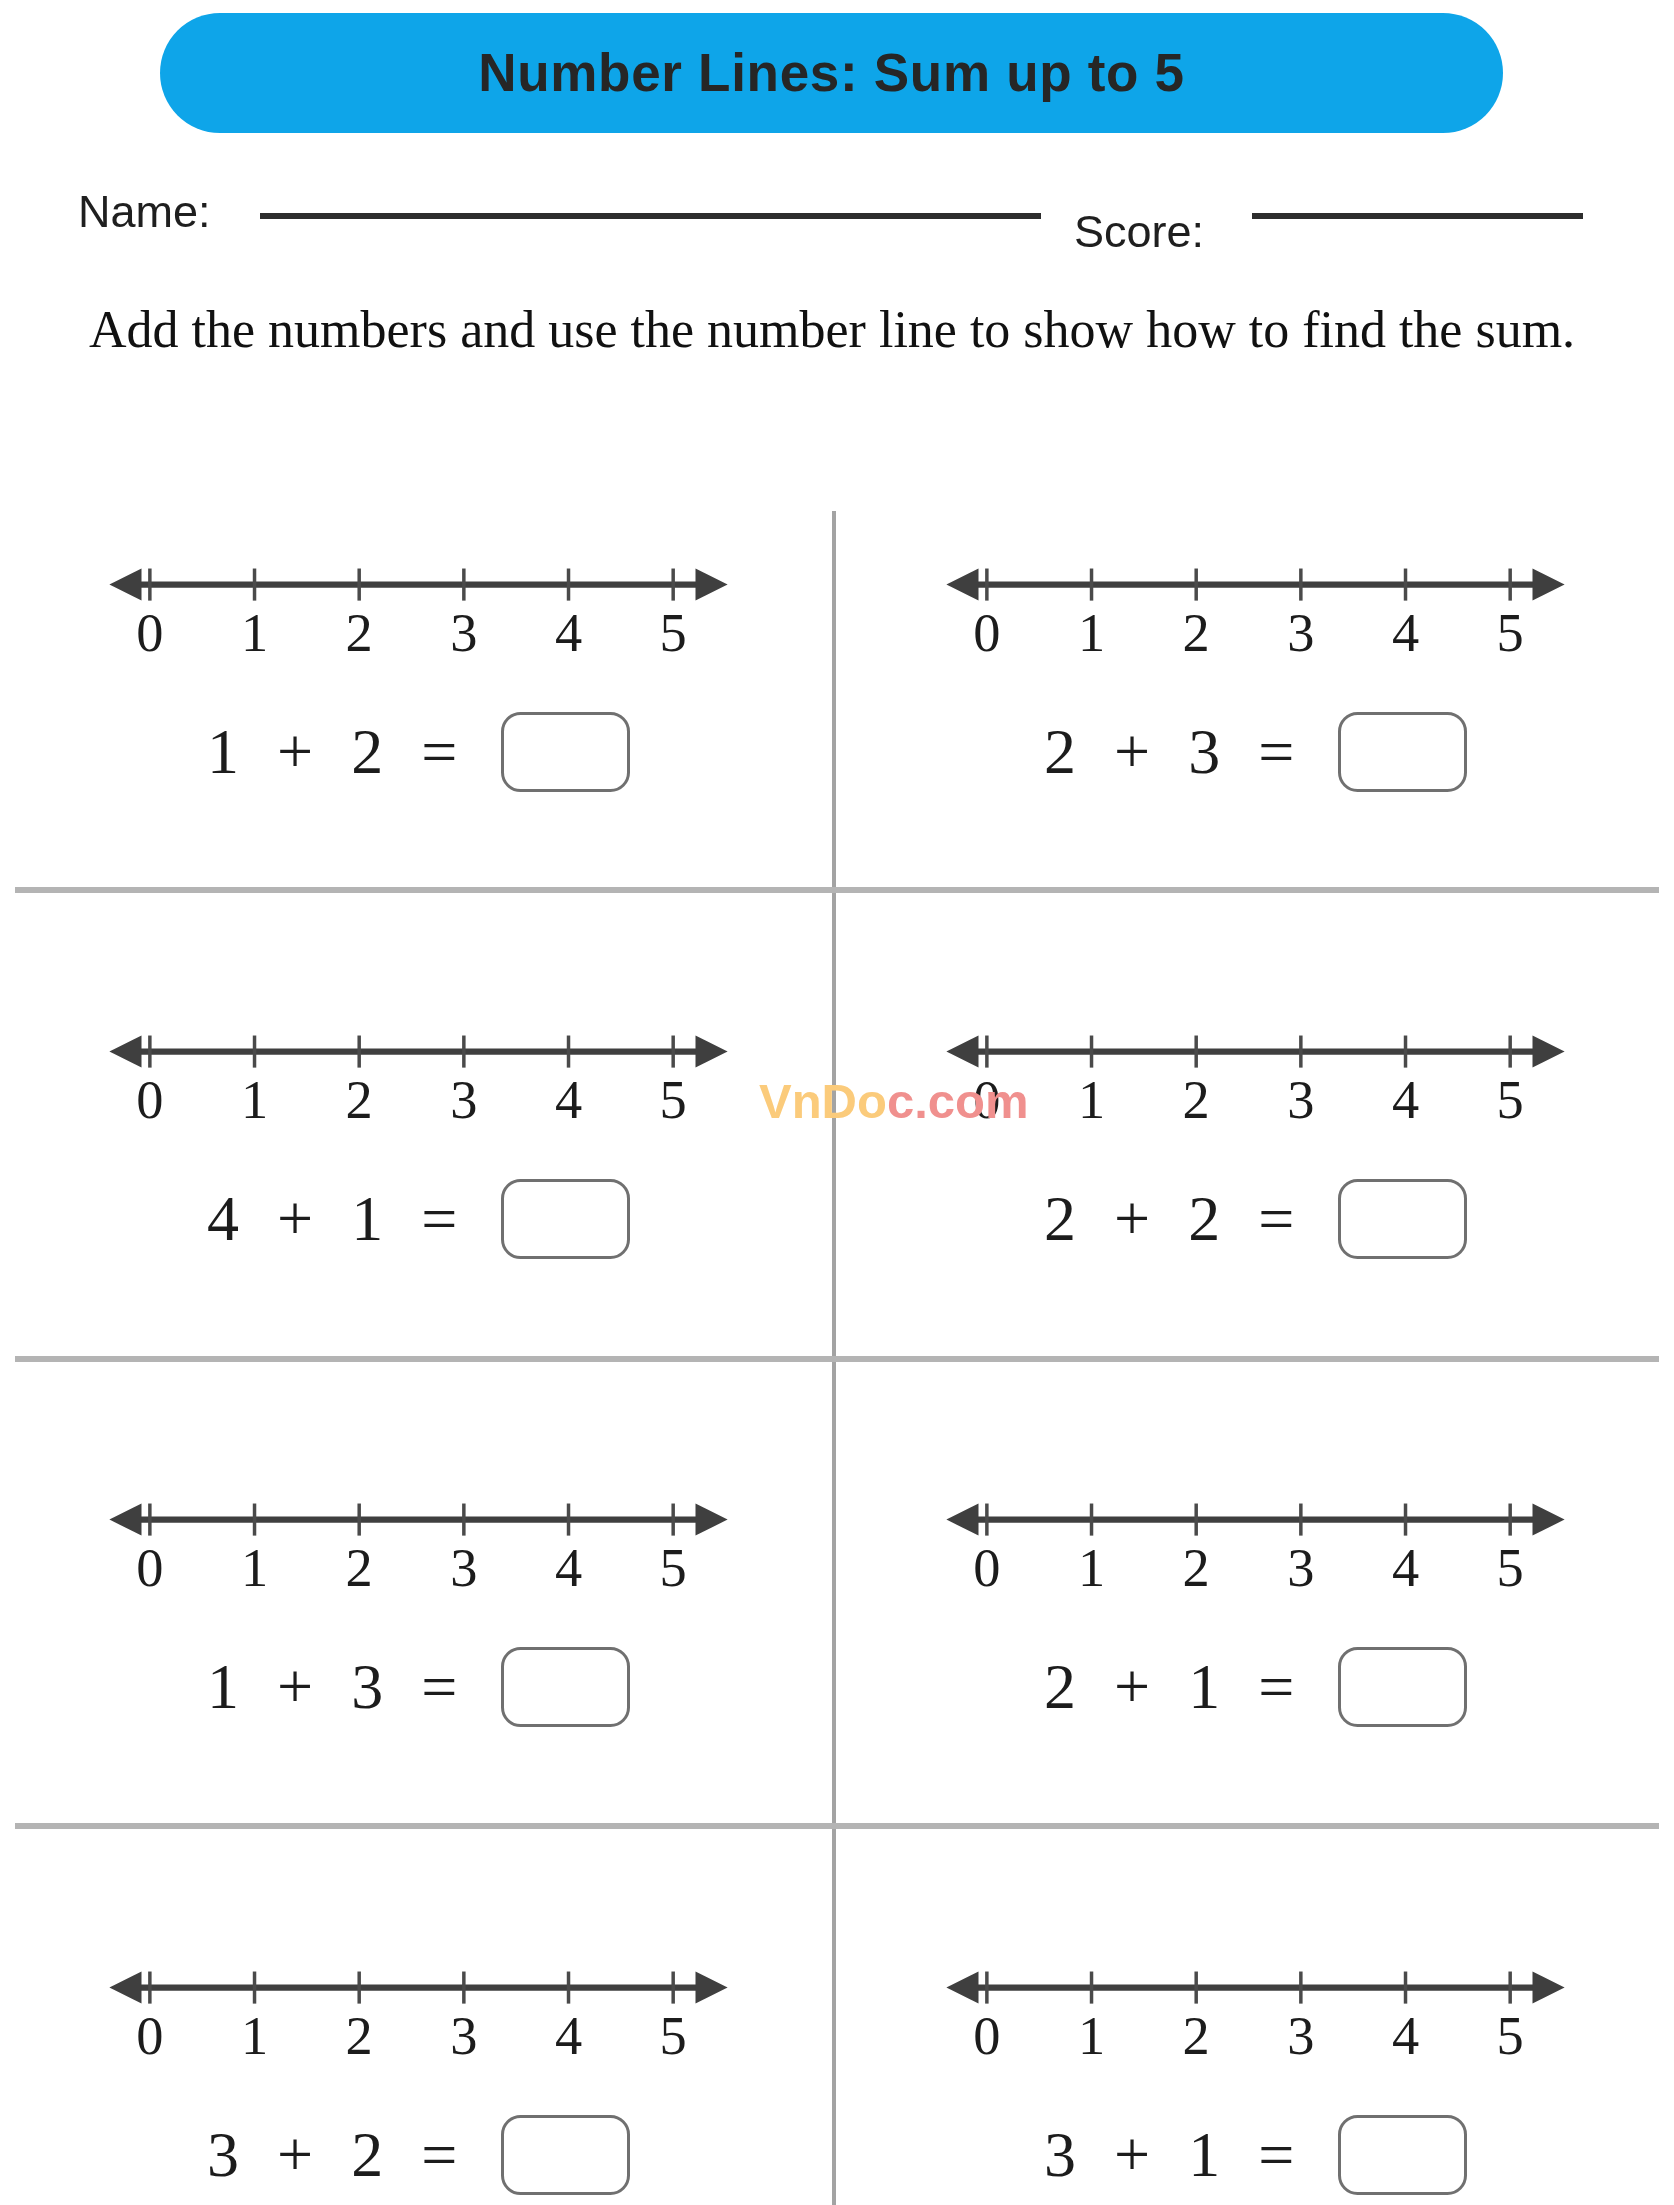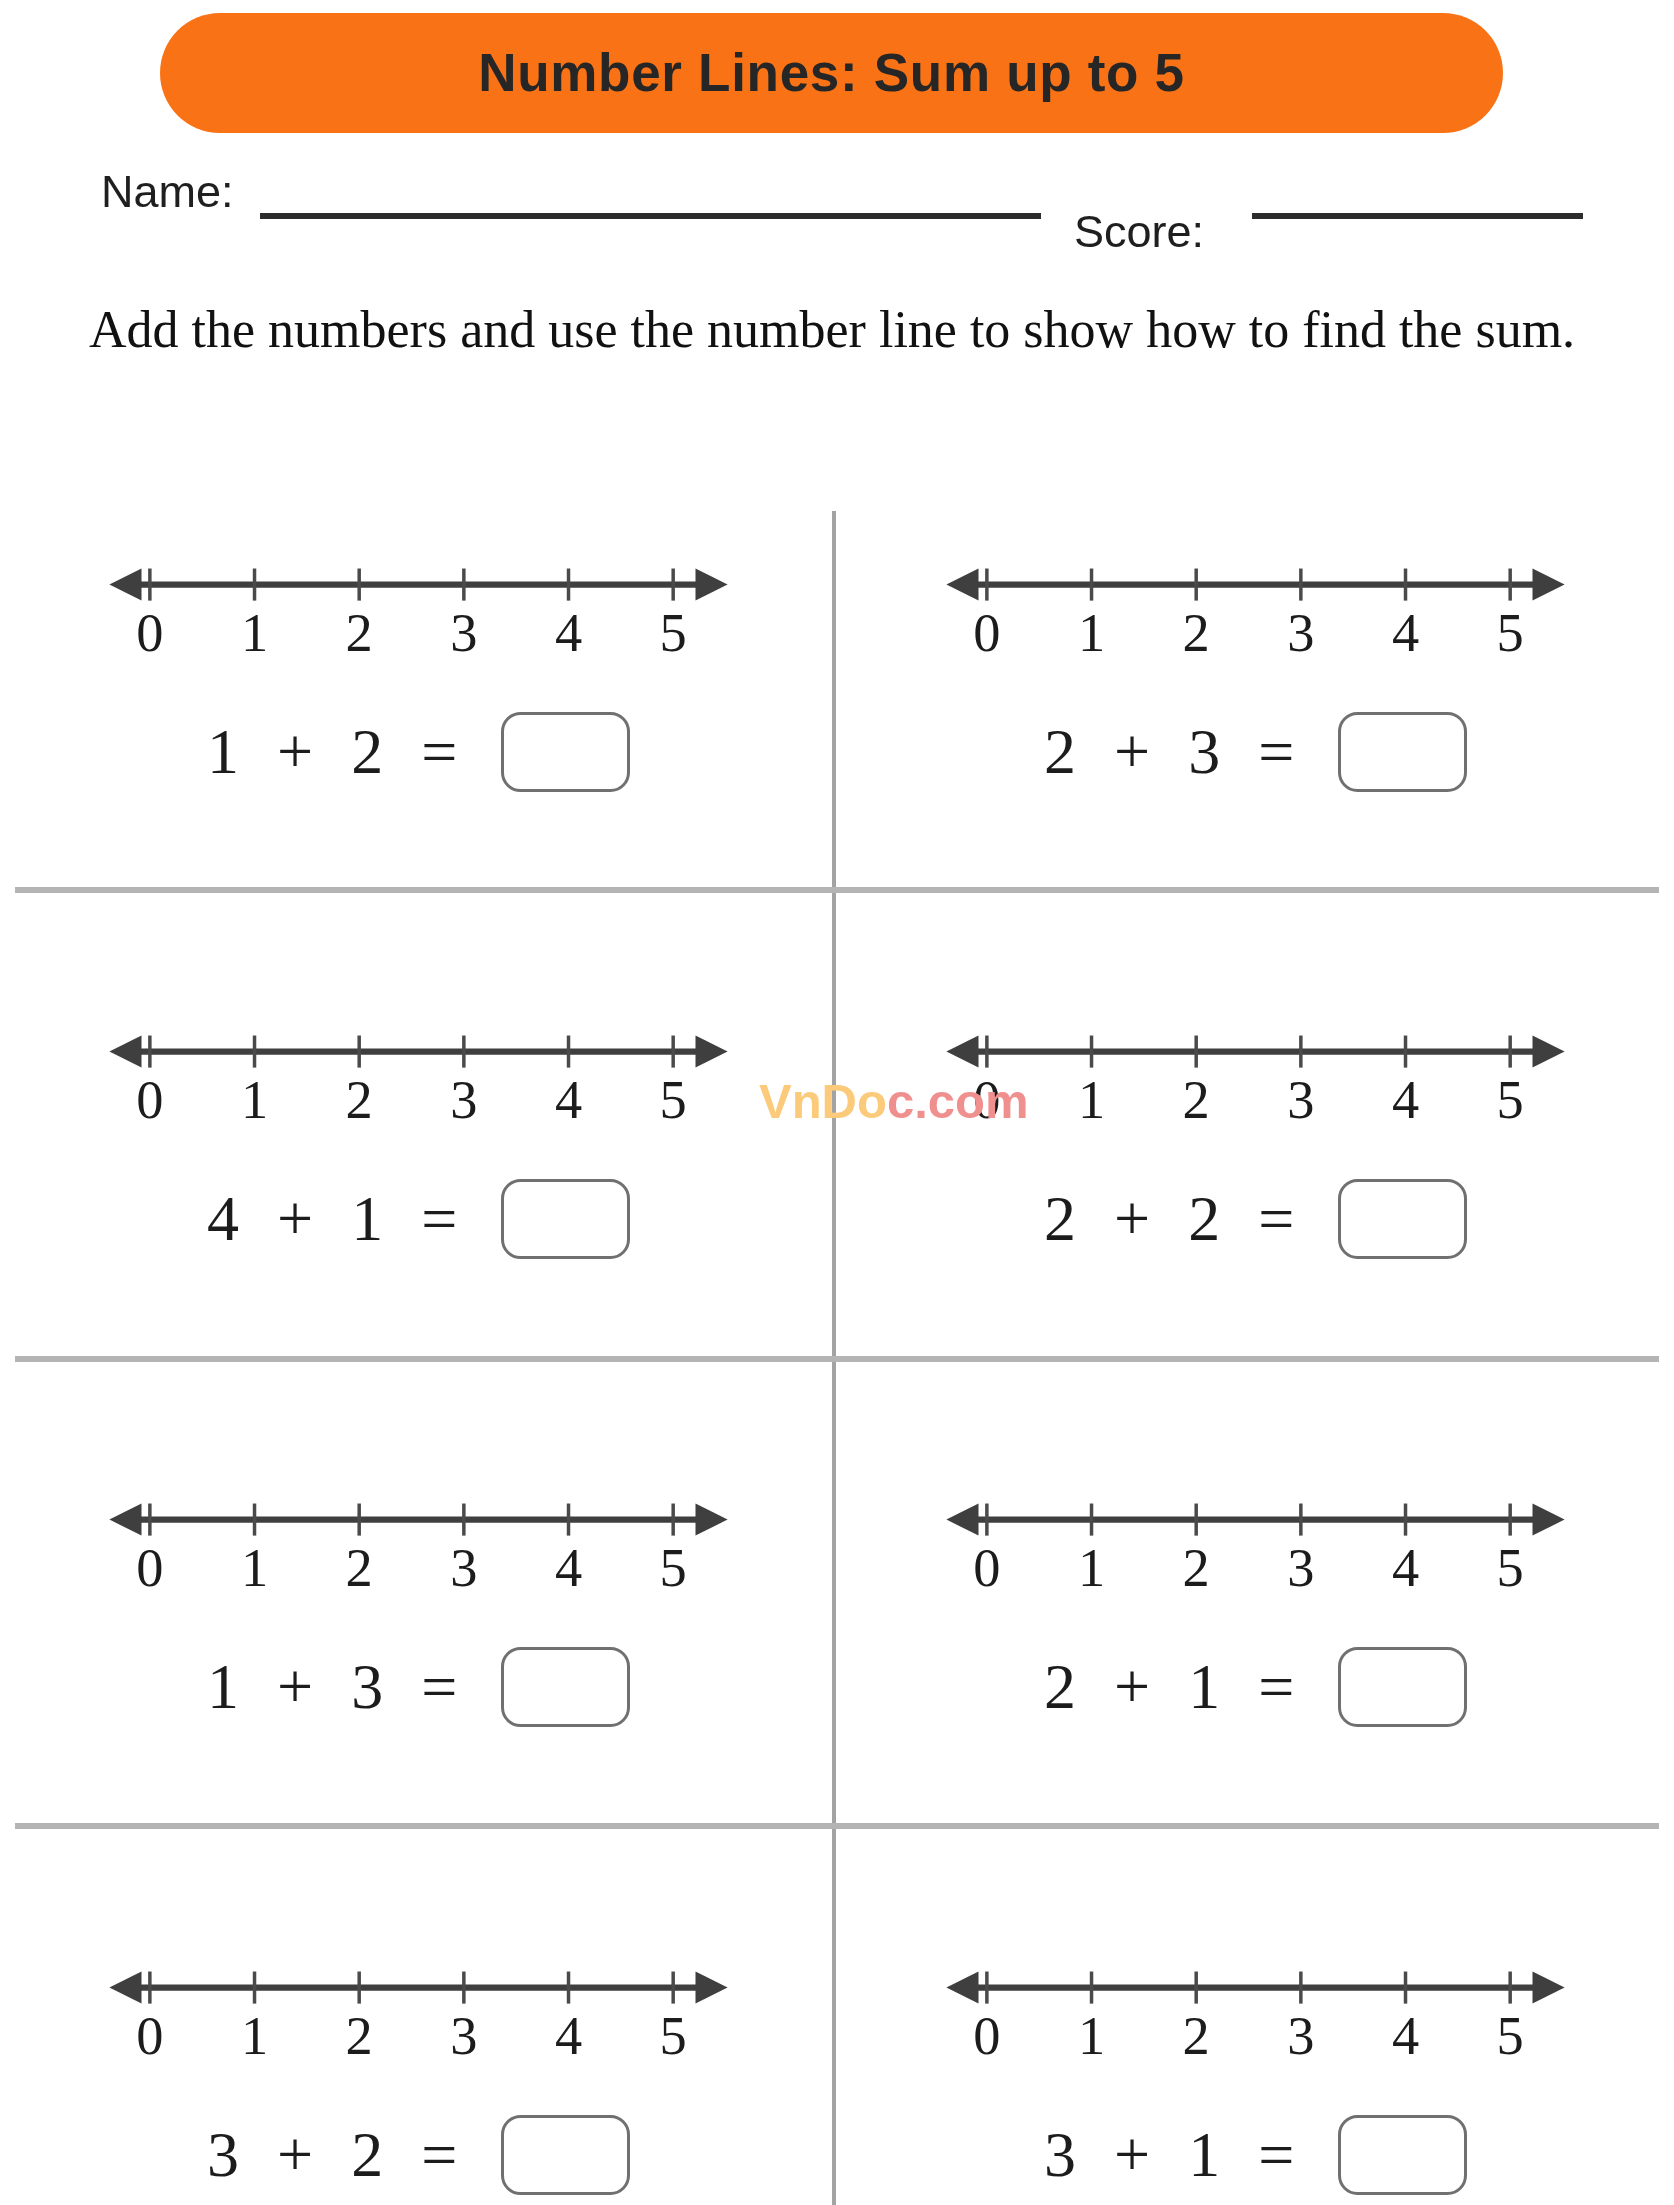--- a/index.html
+++ b/index.html
@@ -3,33 +3,33 @@
 <meta charset="utf-8">
 <style>
   html,body{margin:0;padding:0;}
   body{
     width:1674px;height:2205px;position:relative;background:#ffffff;
     font-family:"Liberation Sans", sans-serif;overflow:hidden;
   }
   
   .banner{
     position:absolute;left:160px;top:12.6px;width:1343px;height:120px;
-    background:#f97316;border-radius:61px;
+    background:#0ea5e9;border-radius:61px;
     display:flex;align-items:center;justify-content:center;
   }
   .banner-title{
     font-family:"Liberation Sans", sans-serif;font-weight:700;
     font-size:53px;color:#262626;letter-spacing:0.7px;
   }
   .name-row{position:absolute;left:0;top:159px;width:1674px;height:77px;}
   .hdr-label{
     position:absolute;font-size:45px;font-weight:400;color:#1f1f1f;
     font-family:"Liberation Sans", sans-serif;top:7px;
   }
-  .lbl-name{left:101px;}
+  .lbl-name{left:78px;margin-top:20px;}
   .lbl-score{left:1074px;margin-top:40px;}
   .blank-line{position:absolute;top:54px;border-bottom:6.3px solid #2d2d2d;height:0;}
   .line-name{left:260px;width:781px;}
   .line-score{left:1252px;width:331px;}
   .instruction{
     position:absolute;left:89px;top:300px;width:1535px;
     font-family:"Liberation Serif", serif;font-size:52px;color:#111;
   }
   
   .divider-v{position:absolute;left:832px;top:511px;width:4.2px;height:1694px;background:#a3a3a3;}

